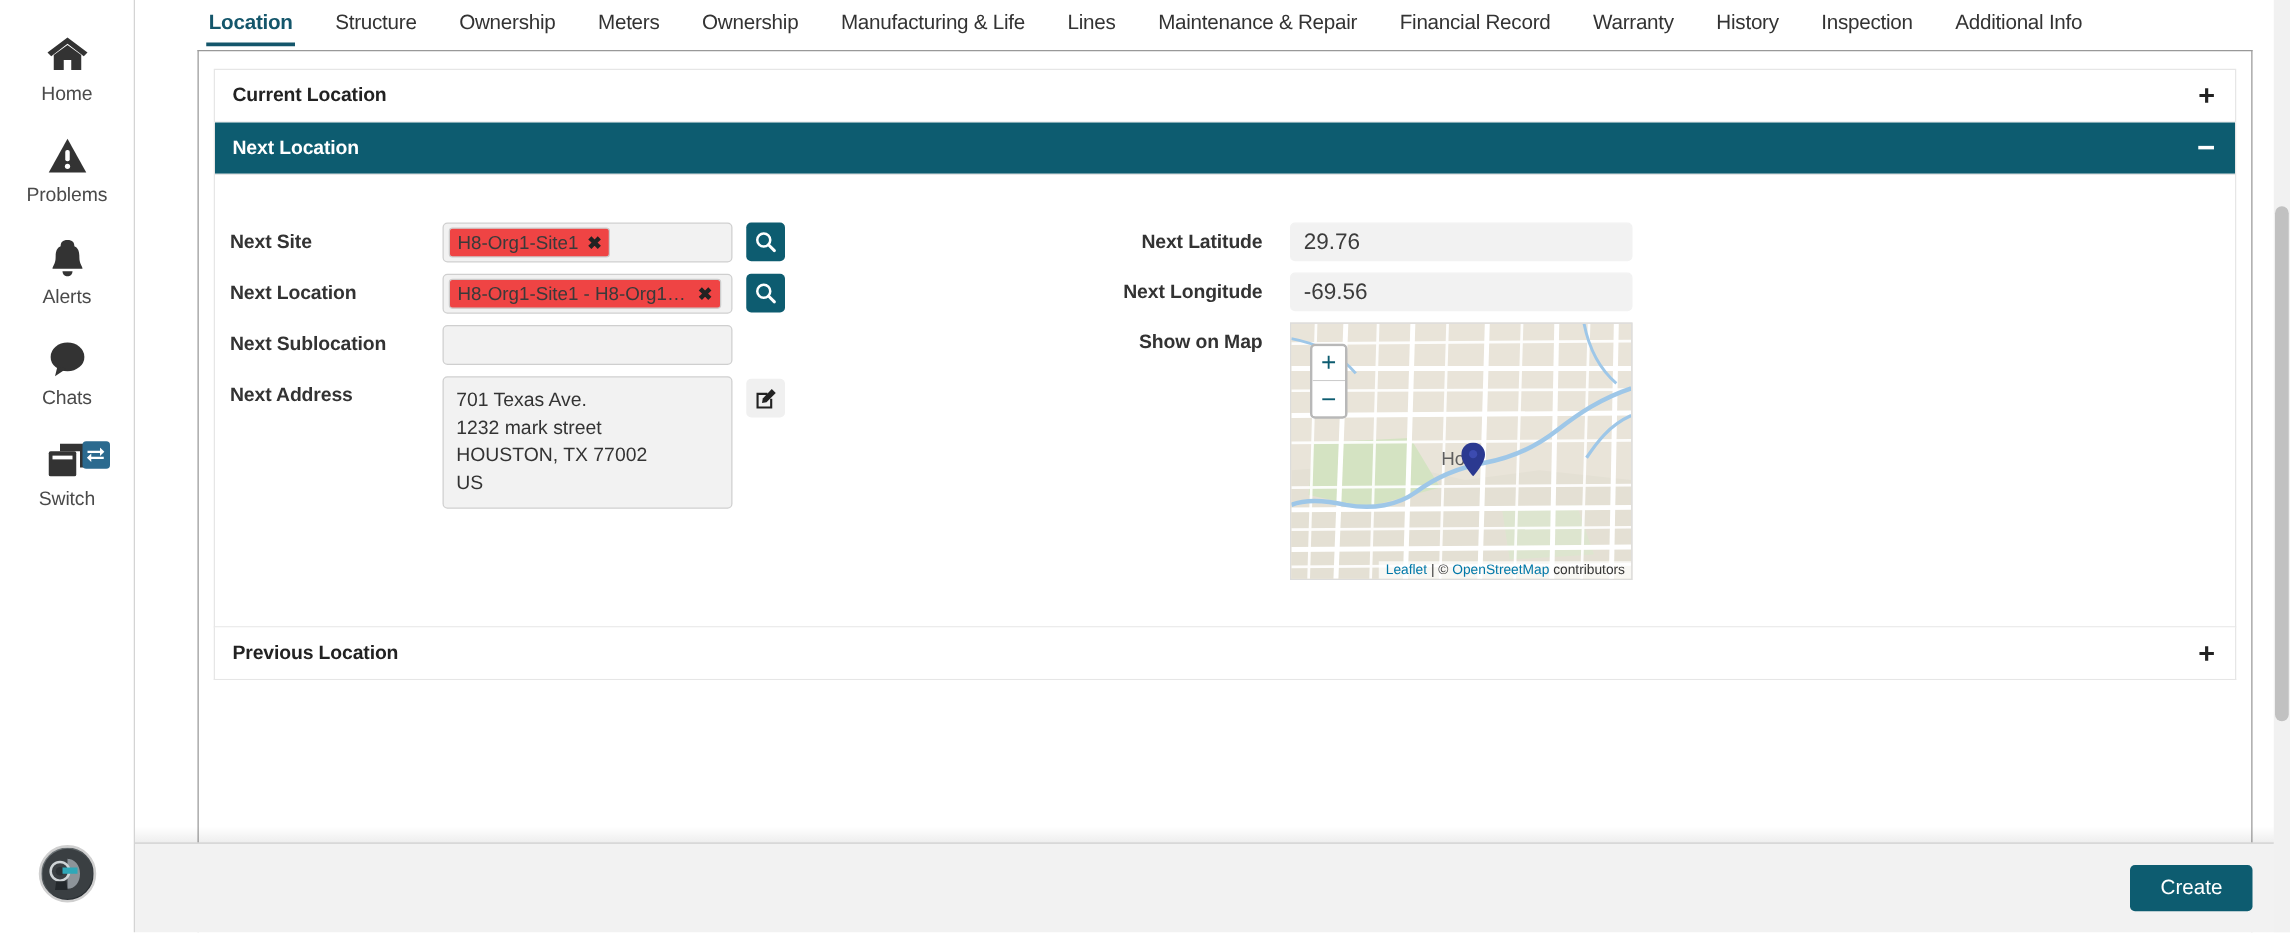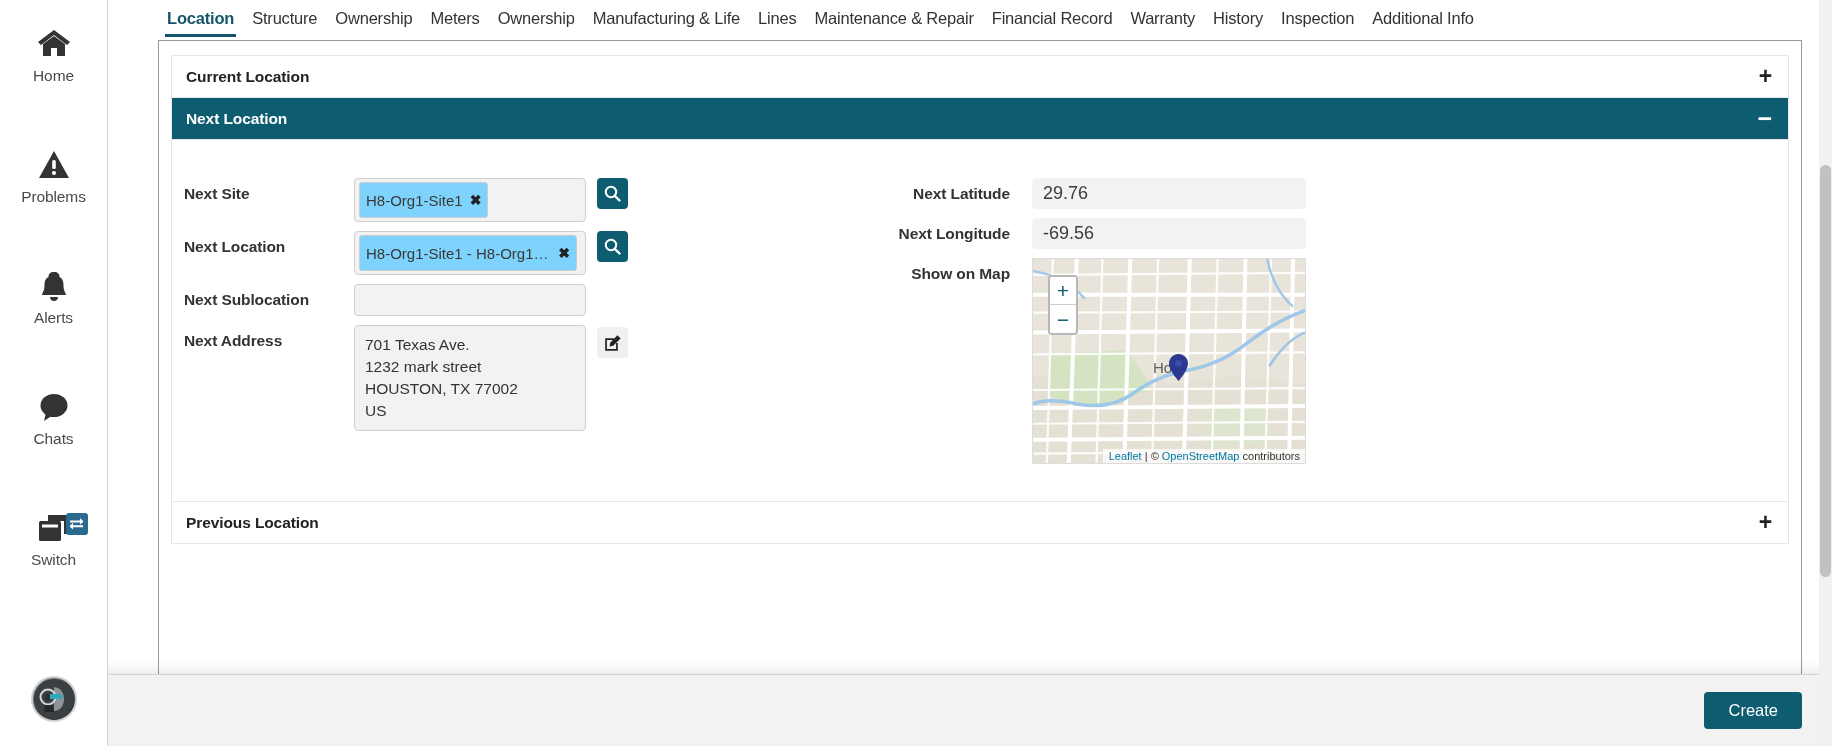--- a/index.html
+++ b/index.html
@@ -22,21 +22,20 @@
     width: 108px;
     height: 746px;
     background: #ffffff;
     border-right: 1px solid #d4d4d4;
     flex: 0 0 108px;
     position: relative;
     display: flex;
     flex-direction: column;
     align-items: center;
     padding-top: 24px;
-    gap: 40px;
   }
   .nav-item {
     width: 108px;
     height: 81px;
     display: flex;
     flex-direction: column;
     align-items: center;
     justify-content: flex-start;
     cursor: pointer;
     position: relative;
@@ -92,21 +91,21 @@
     background: #ffffff;
     overflow: hidden;
   }
 
   
   #tabbar {
     height: 40px;
     padding-left: 50px;
     display: flex;
     align-items: center;
-    gap: 0px;
+    gap: 16px;
     background: #ffffff;
     white-space: nowrap;
   }
   .tab {
     font-size: 16.5px;
     color: #333333;
     padding: 0 9px;
     height: 34px;
     line-height: 30px;
     cursor: pointer;
@@ -209,24 +208,24 @@
     min-height: 32px;
     border: 1px solid #cfcfcf;
     border-radius: 4px;
     background: #f2f2f2;
     display: flex;
     align-items: center;
     padding: 3px 4px;
     cursor: text;
   }
   .chip {
-    background: #7dd3fc;
+    background: #ef4444;
     border: 1px solid #cccccc;
     border-radius: 3px;
-    height: 36px;
+    height: 24px;
     display: inline-flex;
     align-items: center;
     padding: 0 6px;
     font-size: 15px;
     color: #3a3a3a;
     max-width: 218px;
     white-space: nowrap;
     overflow: hidden;
   }
   .chip-label {

